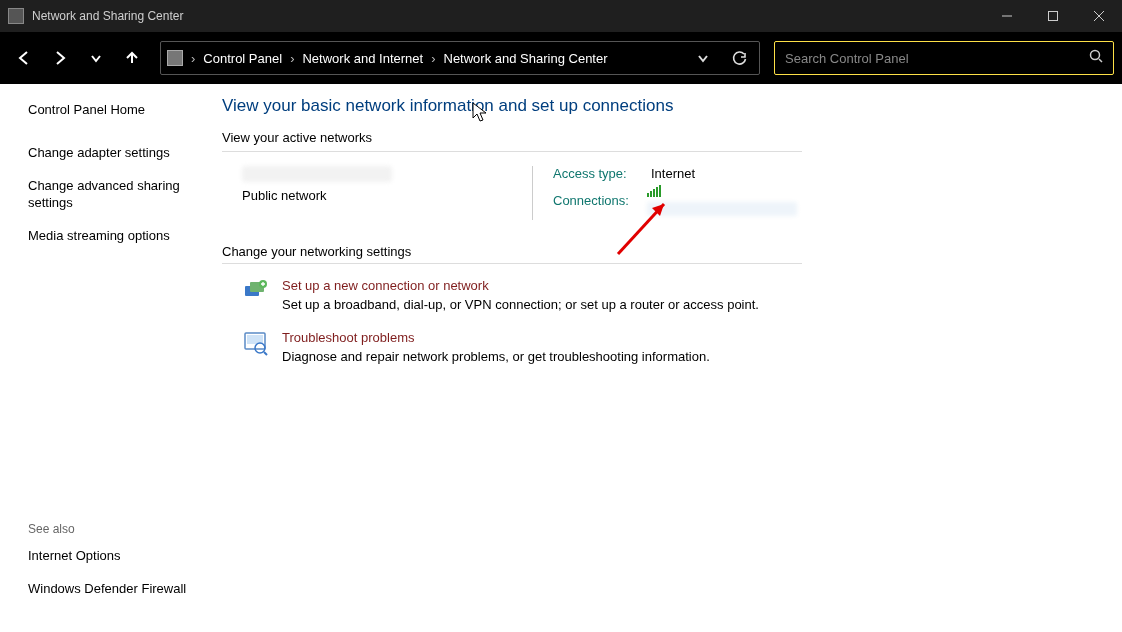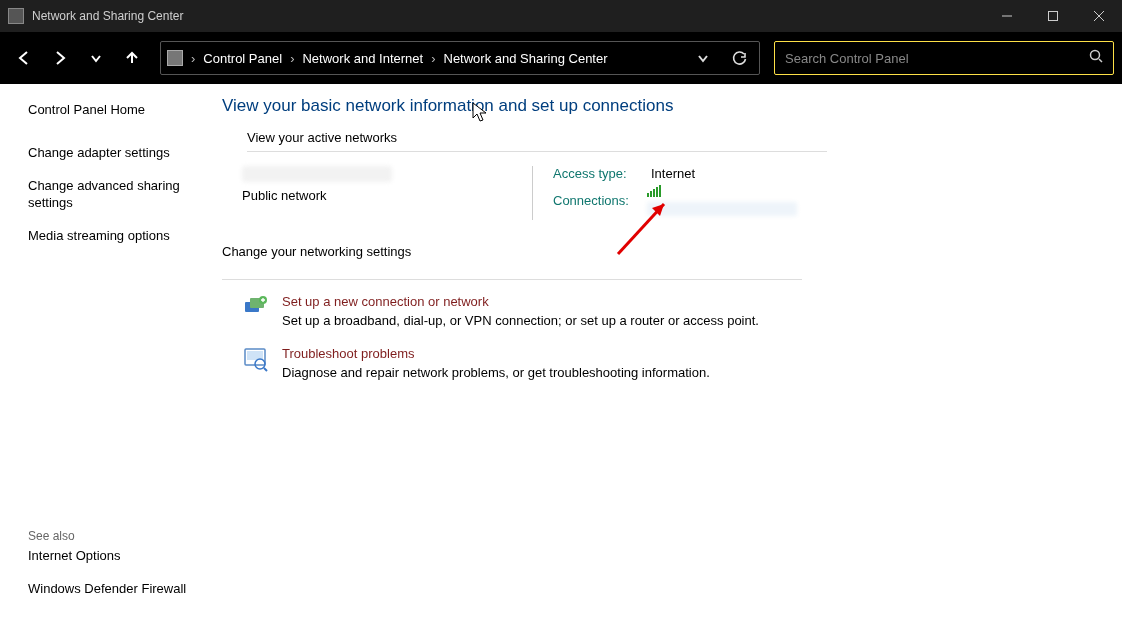--- a/index.html
+++ b/index.html
@@ -24,44 +24,44 @@
   .searchbox { width:340px; height:34px; border:1px solid #fde047; background:#000; display:flex; align-items:center; padding:0 10px; margin-left:10px; border-radius:2px;}
   .searchbox input { flex:1; background:transparent; border:none; outline:none; color:#fff; font-size:13px;}
   .searchbox input::placeholder { color:#888; }
   .searchbox .sicon { color:#ccc; }
 
   
   .body { display:flex; height: calc(632px - 32px - 52px); background:#fff;justify-content:flex-end; }
   .sidebar { width:210px; padding:18px 10px 10px 28px; font-size:13px; color:#000; display:flex; flex-direction:column; }
   .sidebar a { color:#000; text-decoration:none; display:block; margin-bottom:16px; line-height:1.3; cursor:pointer;}
   .sidebar .seealso-block { margin-top:auto; padding-bottom:8px;}
-  .sidebar .seealso-title { color:#666; font-size:12px; margin-bottom:5px;}
+  .sidebar .seealso-title { color:#666; font-size:12px; margin-bottom:12px;}
 
   .main { flex:1; padding:12px 40px 0 12px; position:relative; }
   .heading { color:#003e7e; font-size:17px; font-weight:400; margin-bottom:14px;}
-  .subheading { color:#000; font-size:13px; margin-bottom:4px; border-bottom:1px solid #ddd; padding-bottom:6px; width:580px;margin-left:25px;}
+  .subheading { color:#000; font-size:13px; margin-bottom:4px; border-bottom:1px solid #ddd; padding-bottom:6px; width:580px;}
 
   .network-block { display:flex; margin:14px 0 24px 20px; width:560px;}
   .network-left { width:290px; }
   .net-name { width:150px; height:16px; background:#f2f2f2; border-radius:3px; margin-bottom:6px; filter: blur(2px);}
   .net-type { font-size:13px; color:#000;}
   .network-right { border-left:1px solid #ccc; padding-left:20px; font-size:13px; flex:1; position:relative;}
   .nr-row { display:flex; gap:18px; margin-bottom:4px; align-items:center;}
   .nr-label { width:80px; color:#0f766e;}
   .nr-val { color:#000;}
   .wifi-icon { display:inline-block; width:14px; height:12px; position:relative; margin-right:4px;}
   .wifi-icon span{position:absolute;bottom:0;background:#2a9b2a;width:2px;}
   .wifi-icon span:nth-child(1){left:0;height:4px;}
   .wifi-icon span:nth-child(2){left:3px;height:6px;}
   .wifi-icon span:nth-child(3){left:6px;height:8px;}
   .wifi-icon span:nth-child(4){left:9px;height:10px;}
   .wifi-icon span:nth-child(5){left:12px;height:12px;}
   .conn-blur { display:inline-block; width:150px; height:14px; background:#eef4fa; border-radius:2px; filter:blur(2px); vertical-align:middle;}
 
-  .subheading2 { color:#000; font-size:13px; border-bottom:1px solid #ddd; padding-bottom:20px; width:580px; margin-bottom:14px;}
+  .subheading2 { color:#000; font-size:13px; border-bottom:1px solid #ddd; padding-bottom:4px; width:580px; margin-bottom:14px;}
 
   .task { display:flex; gap:14px; margin:0 0 18px 20px; width:560px;}
   .task-icon { width:26px; height:26px; flex-shrink:0; display:flex; align-items:center; justify-content:center;}
   .task-body .task-link { color:#7f1d1d; font-size:13px; cursor:pointer;}
   .task-body .task-desc { color:#000; font-size:13px; margin-top:4px;}
 
   
   .cursor { position:absolute; left:262px; top:18px; pointer-events:none;}
   
   .red-arrow { position:absolute; left:400px; top:108px; pointer-events:none;}

